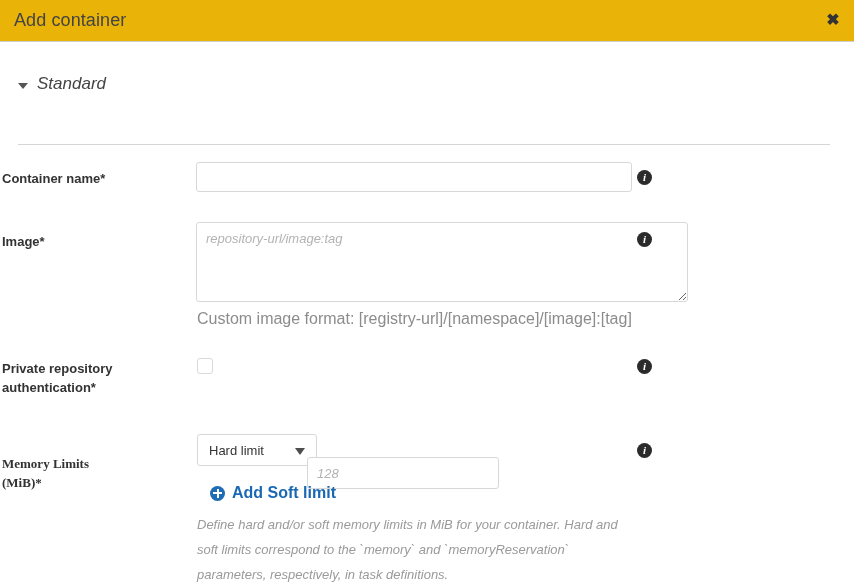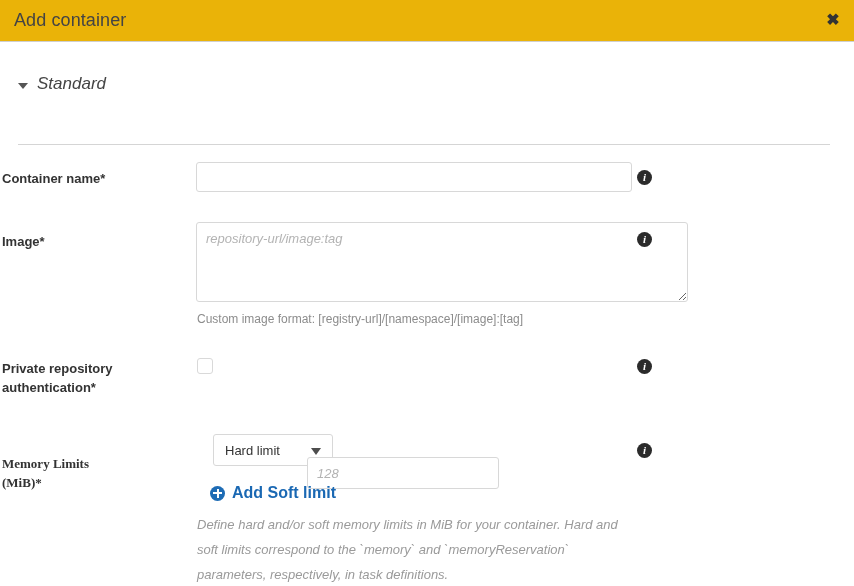--- a/index.html
+++ b/index.html
@@ -130,21 +130,21 @@
     width: 492px;
     height: 80px;
     resize: vertical;
     font-style: italic;
     line-height: 18px;
     padding-top: 7px;
   }
 
   .hint {
     position: absolute;
-    font-size: 12px;
+    font-size: 16px;
     color: #8c8c8c;
     line-height: 18px;
   }
 
   .info-icon {
     position: absolute;
     width: 15px;
     height: 15px;
     border-radius: 50%;
     background: #2b2b2b;
@@ -279,21 +279,21 @@
       <div class="checkbox" style="left:197px; top:1px;"></div>
       <div class="info-icon" style="left:637px; top:2px;">i</div>
     </div>
 
     <div class="row" style="top:392px;">
       <div class="flabel" style="top:20px;font-family:Liberation Serif, serif;">
         <span>Memory Limits</span><br>
         <span>(MiB)</span><span class="star">*</span>
       </div>
 
-      <div class="select-box" style="left:197px; top:0px;margin-left:16px;">
+      <div class="select-box" style="left:197px; top:0px;">
         <span class="select-label">Hard limit</span>
         <span class="select-caret"></span>
       </div>
 
       <input class="text-field" id="memory-value-input" type="text" style="left: 307px; top: 0px; margin-top: 23px;" placeholder="128">
 
       <div class="info-icon" style="left:637px; top:9px;">i</div>
 
       <div class="add-link" style="left:210px; top:50px;">
         <span class="plus-icon"></span>

